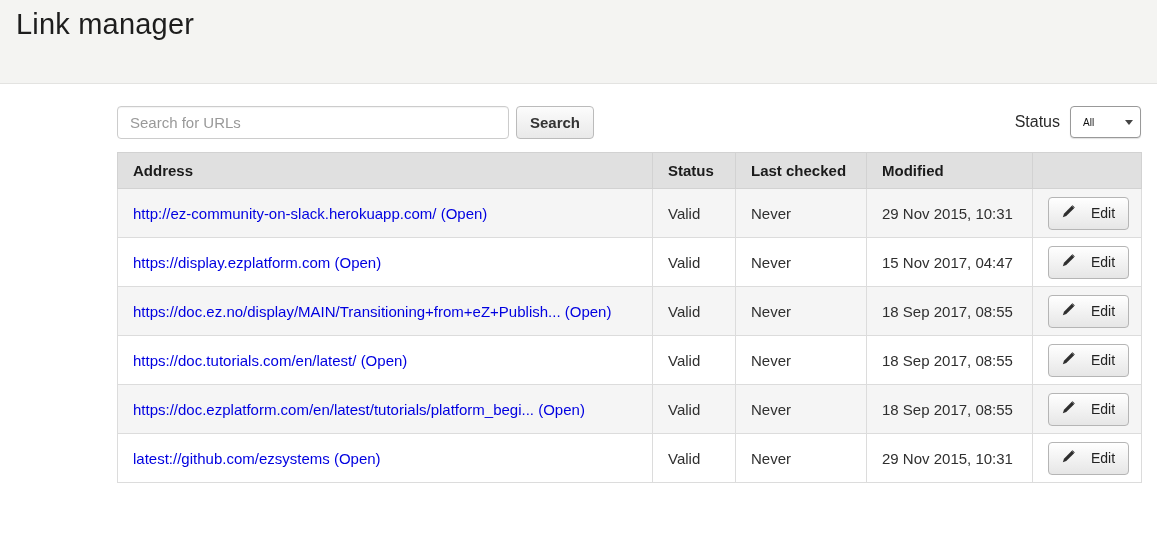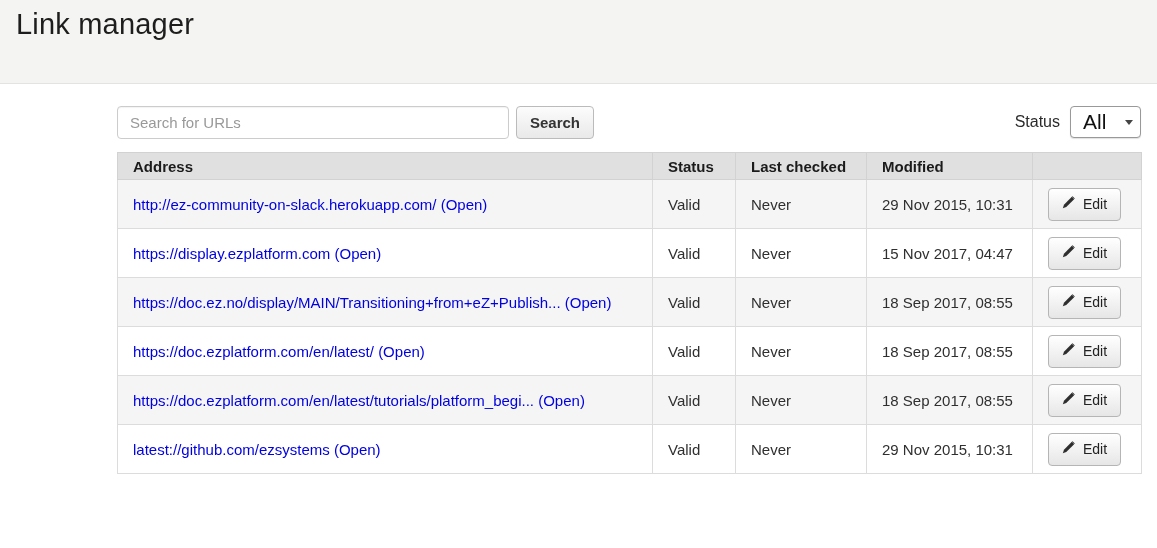--- a/index.html
+++ b/index.html
@@ -72,21 +72,21 @@
   .select {
     width: 71px;
     height: 32px;
     background: #fff;
     border: 1px solid #999;
     border-radius: 4px;
     display: flex;
     align-items: center;
     justify-content: space-between;
     padding: 0 7px 0 12px;
-    font-size: 21px;
+    font-size: 10px;
     color: #111;
     box-shadow: 0 1px 1px rgba(0,0,0,0.12);
     cursor: pointer;
   }
   .caret {
     width: 0; height: 0;
     border-left: 4px solid transparent;
     border-right: 4px solid transparent;
     border-top: 5px solid #444;
     margin-top: 1px;
@@ -102,36 +102,36 @@
   table.links th, table.links td {
     border: 1px solid #dcdcdc;
     padding: 0 15px;
     text-align: left;
     overflow: hidden;
     white-space: nowrap;
   }
   table.links th {
     background: var(--table-header-bg, #e0e0e0);
     border-color: #d2d2d2;
-    height: 27px;
+    height: 36px;
     font-weight: 700;
     color: #1b1b1b;
   }
   table.links td { height: 49px; color: #2f2f2f; margin-top: 16px; }
   table.links tbody tr:nth-child(odd)  td { background: var(--stripe-bg, #f5f5f5); }
   table.links tbody tr:nth-child(even) td { background: #ffffff; }
   td.addr a {
     color: var(--link-color, #0000e0);
     text-decoration: none;
   }
   td.edit-cell { text-align: center; padding: 0; }
   .edit-btn {
     display: inline-flex;
     align-items: center;
-    gap: 8px;
+    gap: 16px;
     height: 33px;
     padding: 0 13px;
     border: 1px solid #b5b5b5;
     border-radius: 4px;
     background: linear-gradient(#ffffff, #e6e6e6);
     font-size: 14px;
     color: #222;
     cursor: pointer;
     font-family: "Liberation Sans", sans-serif;
   }
@@ -235,21 +235,21 @@
           </svg>
         </span>
         <span>Edit</span>
       </button>
     </td>
   </tr>
 
 
   <tr>
     <td class="addr">
-      <a href="#">https://doc.ezplatform.com/en/latest/</a>
+      <a href="#">https://doc.tutorials.com/en/latest/</a>
       <a href="#">(Open)</a>
     </td>
     <td>Valid</td>
     <td>Never</td>
     <td>18 Sep 2017, 08:55</td>
     <td class="edit-cell">
       <button class="edit-btn">
         <span class="pencil">
           <svg width="13" height="13" viewBox="0 0 14 14">
             <path fill="#2e2e2e" d="M10.6 0.9 L13.1 3.4 L4.6 11.9 L0.9 13.1 L2.1 9.4 Z"></path>

